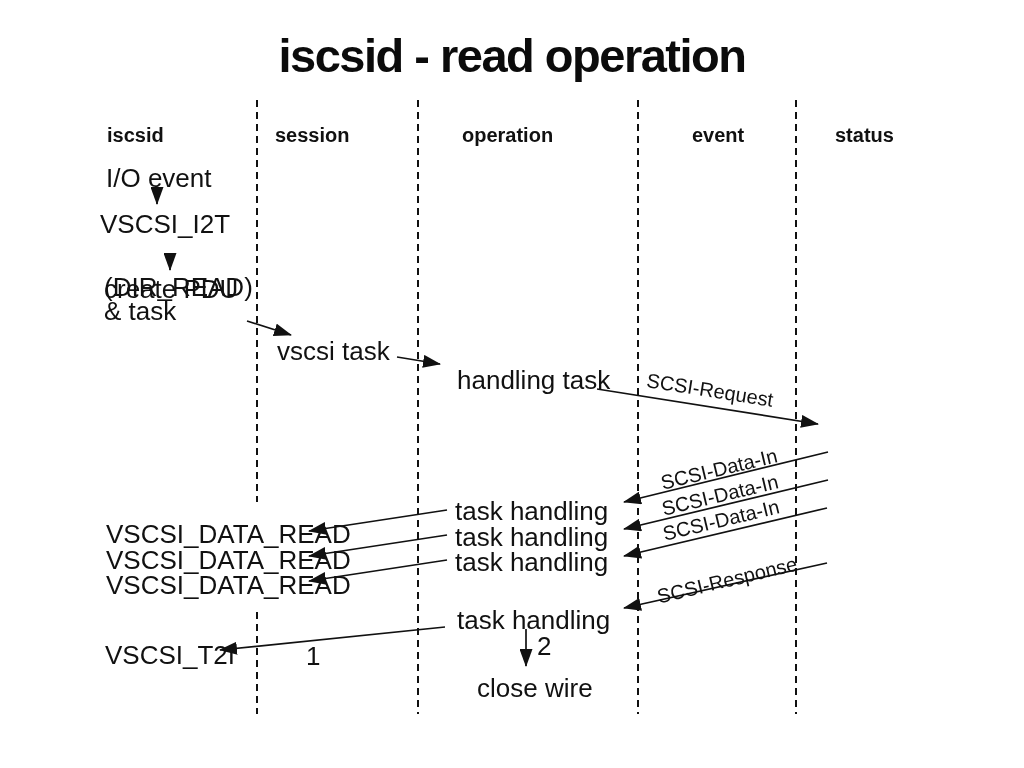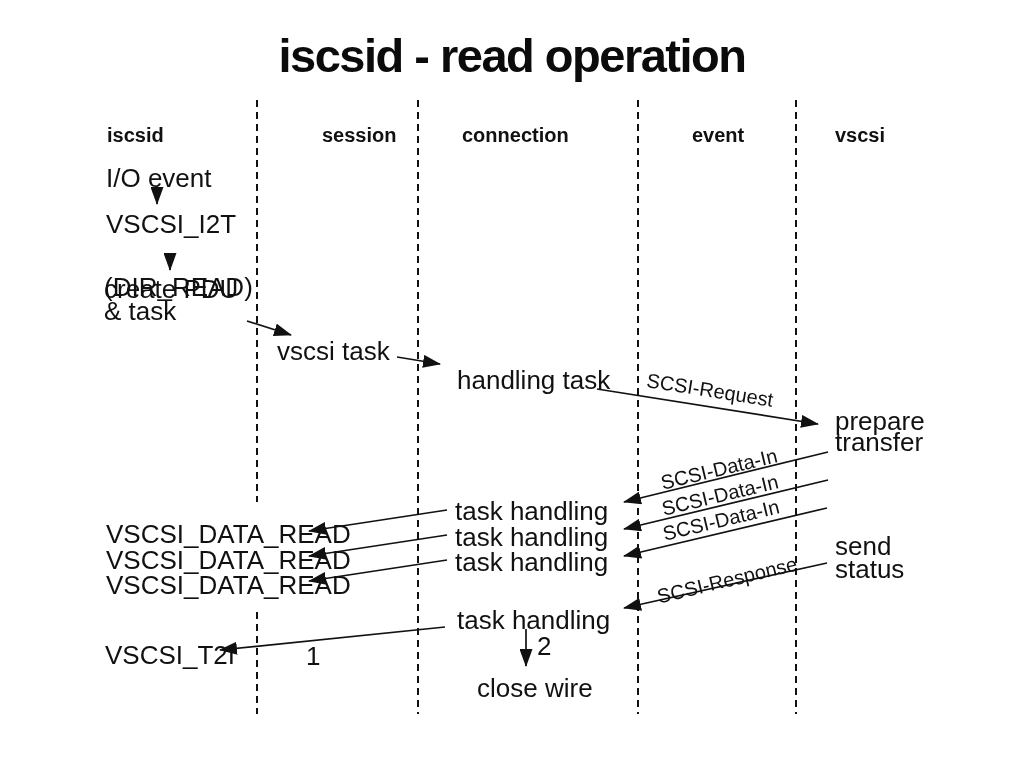--- a/index.html
+++ b/index.html
@@ -56,41 +56,39 @@
       <line x1="447" y1="535" x2="309" y2="556"></line>
       <line x1="447" y1="560" x2="309" y2="581"></line>
       <line x1="445" y1="627" x2="220" y2="650"></line>
       <line x1="526" y1="629" x2="526" y2="666"></line>
     </g>
   </svg>
 
   <div class="title">iscsid - read operation</div>
 
   <div class="txt hdr" style="left:107px; top:124px;">iscsid</div>
-  <div class="txt hdr" style="left:275px; top:124px;margin-left:47px;">session</div>
-  <div class="txt hdr" style="left:462px; top:124px;">connection</div>
+  <div class="txt hdr" style="left:275px; top:124px;">session</div>
+  <div class="txt hdr" style="left:462px; top:124px;">operation</div>
   <div class="txt hdr" style="left:692px; top:124px;">event</div>
-  <div class="txt hdr" style="left:835px; top:124px;">vscsi</div>
+  <div class="txt hdr" style="left:835px; top:124px;">status</div>
 
   <div class="txt" style="left:106px; top:167px;">I/O event</div>
-  <div class="txt" style="left:106px; top:213px;text-align:center;">VSCSI_I2T</div>
+  <div class="txt" style="left:100px; top:213px;text-align:center;">VSCSI_I2T</div>
   <div class="txt" style="left:104px; top:240px;margin-top:36px;">(DIR_READ)</div>
   <div class="txt wrap" style="left:104px; top:278px; width:152px;">create PDU &amp; task</div>
 
   <div class="txt" style="left:277px; top:340px;">vscsi task</div>
   <div class="txt" style="left:457px; top:369px;">handling task</div>
 
   <div class="txt msg rot" style="left:710px; top:390px; transform:translate(-50%,-50%) rotate(9deg);">SCSI-Request</div>
   <div class="txt msg rot" style="left:719px; top:469px; transform:translate(-50%,-50%) rotate(-13.5deg);">SCSI-Data-In</div>
   <div class="txt msg rot" style="left:720px; top:495px; transform:translate(-50%,-50%) rotate(-13.5deg);">SCSI-Data-In</div>
   <div class="txt msg rot" style="left:721px; top:520px; transform:translate(-50%,-50%) rotate(-13.5deg);">SCSI-Data-In</div>
   <div class="txt msg rot" style="left:727px; top:580px; transform:translate(-50%,-50%) rotate(-13.5deg);">SCSI-Response</div>
 
-  <div class="txt wrap" style="left:835px; top:411px; width:95px; line-height:21px;">prepare transfer</div>
-  <div class="txt wrap" style="left:835px; top:535px; width:70px; line-height:23px;">send status</div>
 
   <div class="txt" style="left:455px; top:500px;">task handling</div>
   <div class="txt" style="left:455px; top:526px;">task handling</div>
   <div class="txt" style="left:455px; top:551px;">task handling</div>
   <div class="txt" style="left:457px; top:609px;">task handling</div>
 
   <div class="txt" style="left:106px; top:523px;">VSCSI_DATA_READ</div>
   <div class="txt" style="left:106px; top:549px;">VSCSI_DATA_READ</div>
   <div class="txt" style="left:106px; top:574px;">VSCSI_DATA_READ</div>
 

